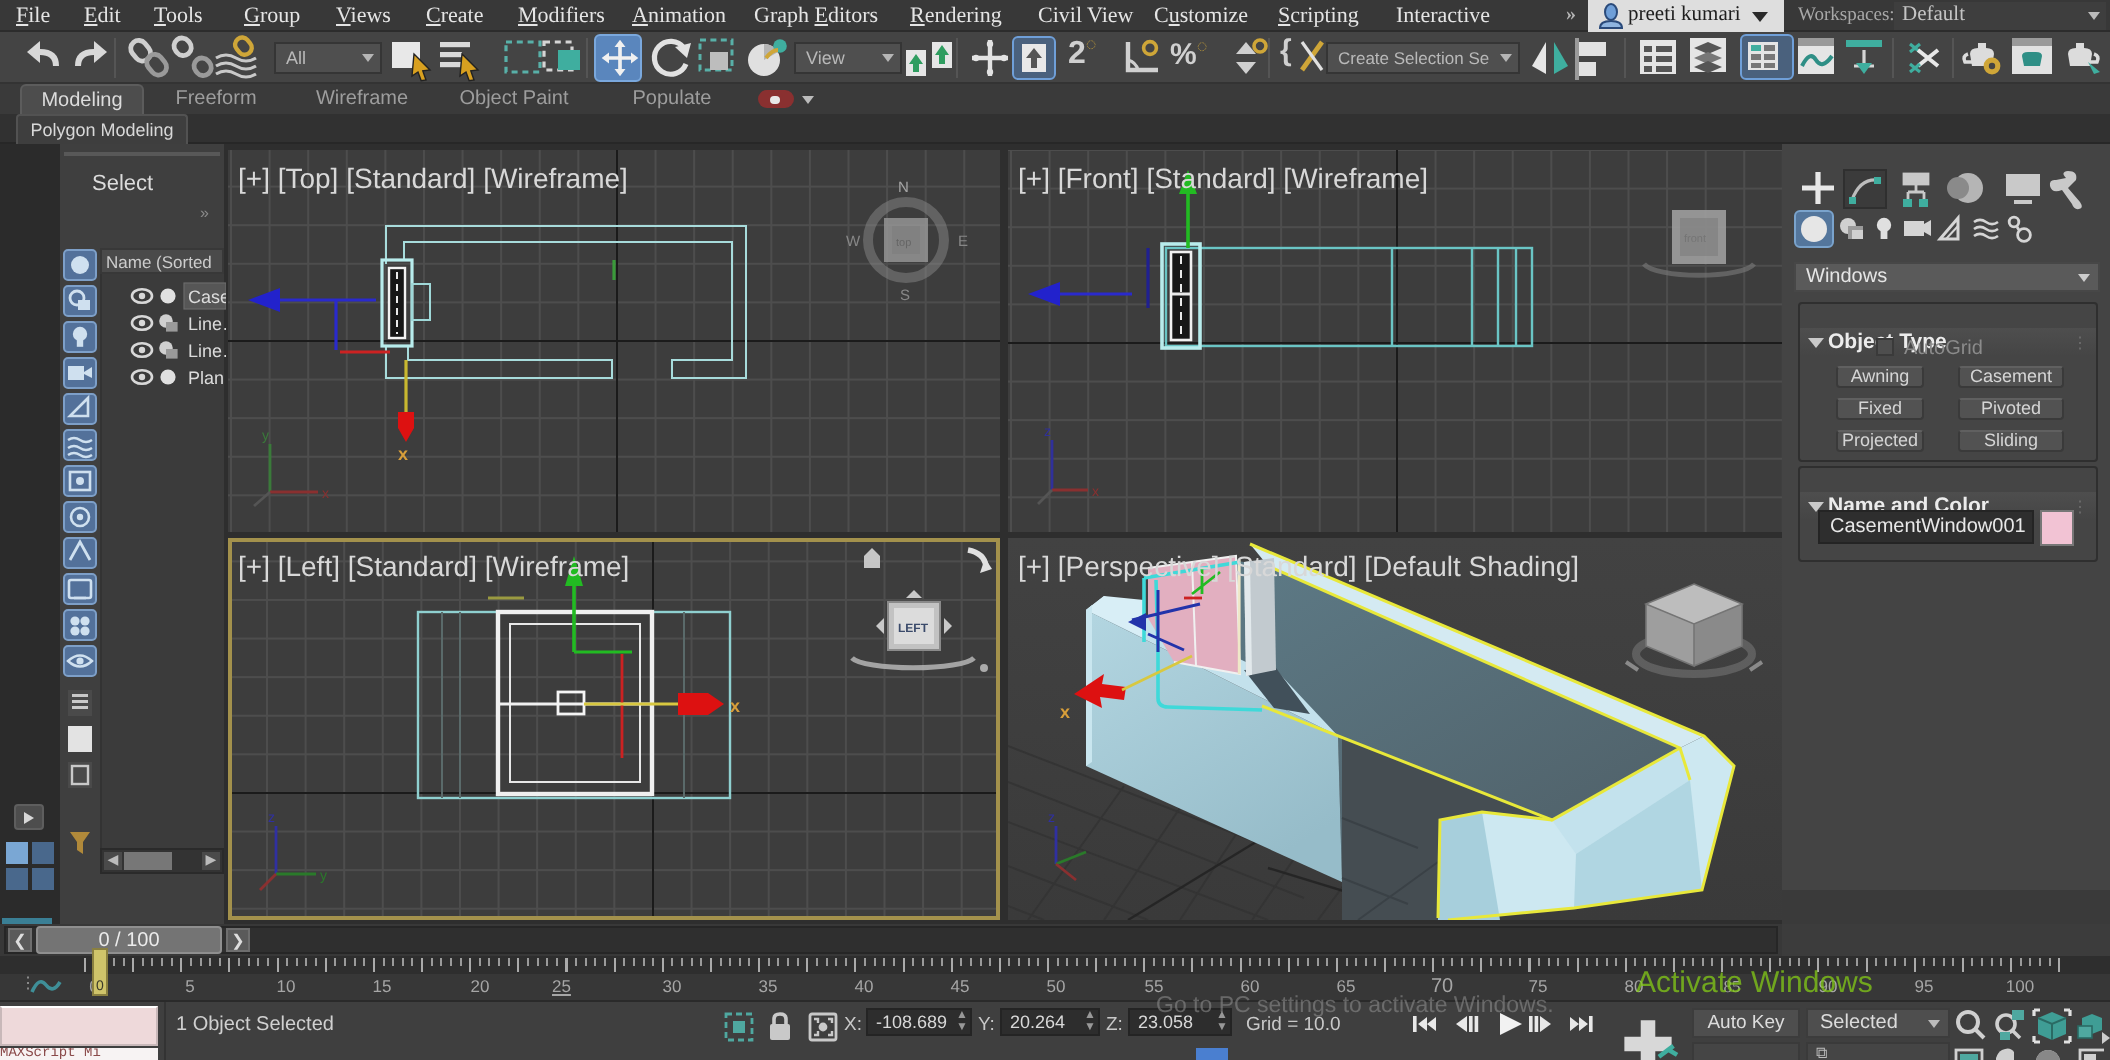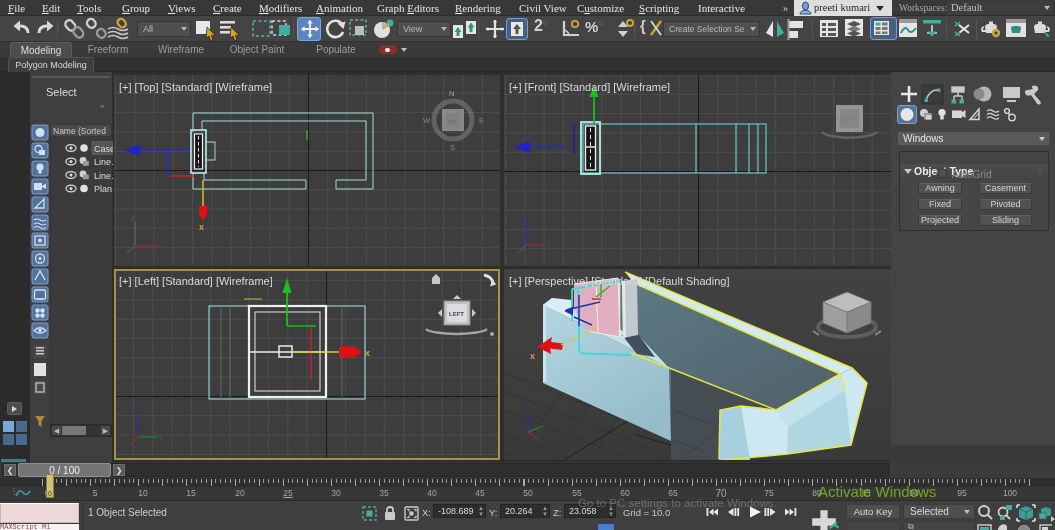--- a/index.html
+++ b/index.html
@@ -39,21 +39,21 @@
   color:#d8d8d8; font-size:9px; text-align:center; line-height:14px;
   border-radius:2px 2px 0 0;}
 
 
 #mainbg { left:0; top:72px; width:1055px; height:390px; background:#2e2e2e; }
 #leftstrip { left:0; top:72px; width:30px; height:390px; background:#2b2b2b; }
 #explorer { left:30px; top:72px; width:82px; height:390px; background:#3f3f3f; }
 
 
 .vp { position:absolute; background:#3d3d3d; overflow:hidden; }
-.vplabel { position:absolute; left:5px; top:6px; font-size:11px; letter-spacing:0.25px; color:#d8d8d8;
+.vplabel { position:absolute; left:5px; top:6px; font-size:14px; letter-spacing:0.25px; color:#d8d8d8;
   letter-spacing:0px; white-space:nowrap;text-align:right; }
 .grid { position:absolute; left:0; top:0; right:0; bottom:0;
   background-image:
    linear-gradient(#4d4d4d 1px, transparent 1px),
    linear-gradient(90deg, #4d4d4d 1px, transparent 1px);
   background-size:19.3px 19.3px; }
 
 
 #cmdpanel { left:891px; top:72px; width:164px; height:390px; background:#444444; }
 .rollout { position:absolute; left:8px; width:150px; border:1px solid #2f2f2f;
@@ -701,20 +701,25 @@
     <div style="position:absolute; left:38px; top:17px; width:9px; height:9px; background:#4e4e4e; border:1px solid #3a3a3a;"></div>
     <div style="position:absolute; left:52px; top:17px; color:#8b8b8b; font-size:10px;">AutoGrid</div>
     <div class="obtn" style="left:18px; top:31px; width:44px;">Awning</div>
     <div class="obtn" style="left:79px; top:31px; width:53px;">Casement</div>
     <div class="obtn" style="left:18px; top:47px; width:44px;">Fixed</div>
     <div class="obtn" style="left:79px; top:47px; width:53px;">Pivoted</div>
     <div class="obtn" style="left:18px; top:63px; width:44px;">Projected</div>
     <div class="obtn" style="left:79px; top:63px; width:53px;text-align:center;">Sliding</div>
   </div>
 
+  <div class="rollout" style="top:161px; height:48px;">
+    <div class="rhead">Name and Color<span style="position:absolute; right:4px; top:1px; color:#6f6f6f; font-weight:normal; font-size:8px;">⋮</span></div>
+    <div style="position:absolute; left:9px; top:21px; width:108px; height:17px; background:#2e2e2e; border:1px solid #242424; color:#e8e8e8; font-size:10px; line-height:16px; padding-left:5px;">CasementWindow001</div>
+    <div style="position:absolute; left:120px; top:21px; width:17px; height:18px; background:#f2c3d4; border:1px solid #777;"></div>
+  </div>
 </div>
 
 <div id="timerow" class="abs">
   <div style="position:absolute; left:1px; top:-3px; width:25px; height:3px; background:#3a7f95;"></div>
   <div style="position:absolute; left:0px; top:0px; width:891px; height:16px; background:#383838;"></div>
   <div style="position:absolute; left:2px; top:1px; width:887px; height:14px; background:#2f2f2f; border:1px solid #262626;"></div>
   <div style="position:absolute; left:4px; top:2px; width:12px; height:12px; background:#5a5a5a; border:1px solid #6e6e6e; color:#ddd; font-size:8px; text-align:center; line-height:11px;">❮</div>
   <div style="position:absolute; left:18px; top:1px; width:93px; height:14px; background:#747474; border:1px solid #8f8f8f; border-radius:2px; color:#ececec; font-size:10px; text-align:center; line-height:13px;">0 / 100</div>
   <div style="position:absolute; left:113px; top:2px; width:12px; height:12px; background:#5a5a5a; border:1px solid #6e6e6e; color:#ddd; font-size:8px; text-align:center; line-height:11px;">❯</div>
 </div>
@@ -723,21 +728,21 @@
   <div style="position:absolute; left:42px; top:1px; width:990px; height:4px;
     background:repeating-linear-gradient(90deg, #9a9a9a 0px, #9a9a9a 1px, transparent 1px, transparent 4.815px);"></div>
   <div style="position:absolute; left:42px; top:1px; width:990px; height:7px;
     background:repeating-linear-gradient(90deg, #aaaaaa 0px, #aaaaaa 1px, transparent 1px, transparent 24.075px);"></div>
   <div id="tbnums">
         <span style="position:absolute; left:35px; top:10px; width:24px; text-align:center; color:#a6a6a6; font-size:8.5px;">0</span>
         <span style="position:absolute; left:83px; top:10px; width:24px; text-align:center; color:#a6a6a6; font-size:8.5px;">5</span>
         <span style="position:absolute; left:131px; top:10px; width:24px; text-align:center; color:#a6a6a6; font-size:8.5px;">10</span>
         <span style="position:absolute; left:179px; top:10px; width:24px; text-align:center; color:#a6a6a6; font-size:8.5px;">15</span>
         <span style="position:absolute; left:228px; top:10px; width:24px; text-align:center; color:#a6a6a6; font-size:8.5px;">20</span>
-        <span style="position:absolute; left:276px; top:10px; width:24px; text-align:center; color:#a6a6a6; font-size:8.5px;text-decoration:underline;">25</span>
+        <span style="position:absolute; left:276px; top:10px; width:24px; text-align:left; color:#a6a6a6; font-size:8.5px;text-decoration:underline;">25</span>
         <span style="position:absolute; left:324px; top:10px; width:24px; text-align:center; color:#a6a6a6; font-size:8.5px;">30</span>
         <span style="position:absolute; left:372px; top:10px; width:24px; text-align:center; color:#a6a6a6; font-size:8.5px;">35</span>
         <span style="position:absolute; left:420px; top:10px; width:24px; text-align:center; color:#a6a6a6; font-size:8.5px;">40</span>
         <span style="position:absolute; left:468px; top:10px; width:24px; text-align:center; color:#a6a6a6; font-size:8.5px;">45</span>
         <span style="position:absolute; left:516px; top:10px; width:24px; text-align:center; color:#a6a6a6; font-size:8.5px;">50</span>
         <span style="position:absolute; left:565px; top:10px; width:24px; text-align:center; color:#a6a6a6; font-size:8.5px;">55</span>
         <span style="position:absolute; left:613px; top:10px; width:24px; text-align:center; color:#a6a6a6; font-size:8.5px;">60</span>
         <span style="position:absolute; left:661px; top:10px; width:24px; text-align:center; color:#a6a6a6; font-size:8.5px;">65</span>
         <span style="position:absolute; left:709px; top:10px; width:24px; text-align:center; color:#a6a6a6; font-size:10px;">70</span>
         <span style="position:absolute; left:757px; top:10px; width:24px; text-align:center; color:#a6a6a6; font-size:8.5px;">75</span>

